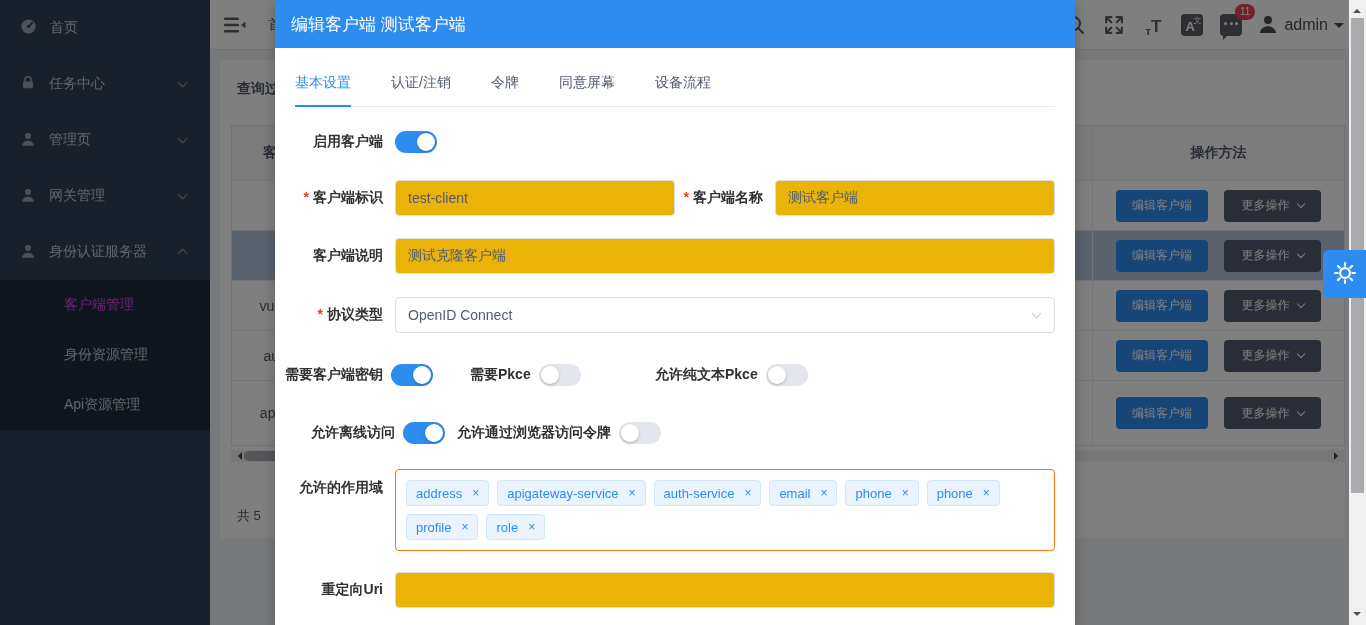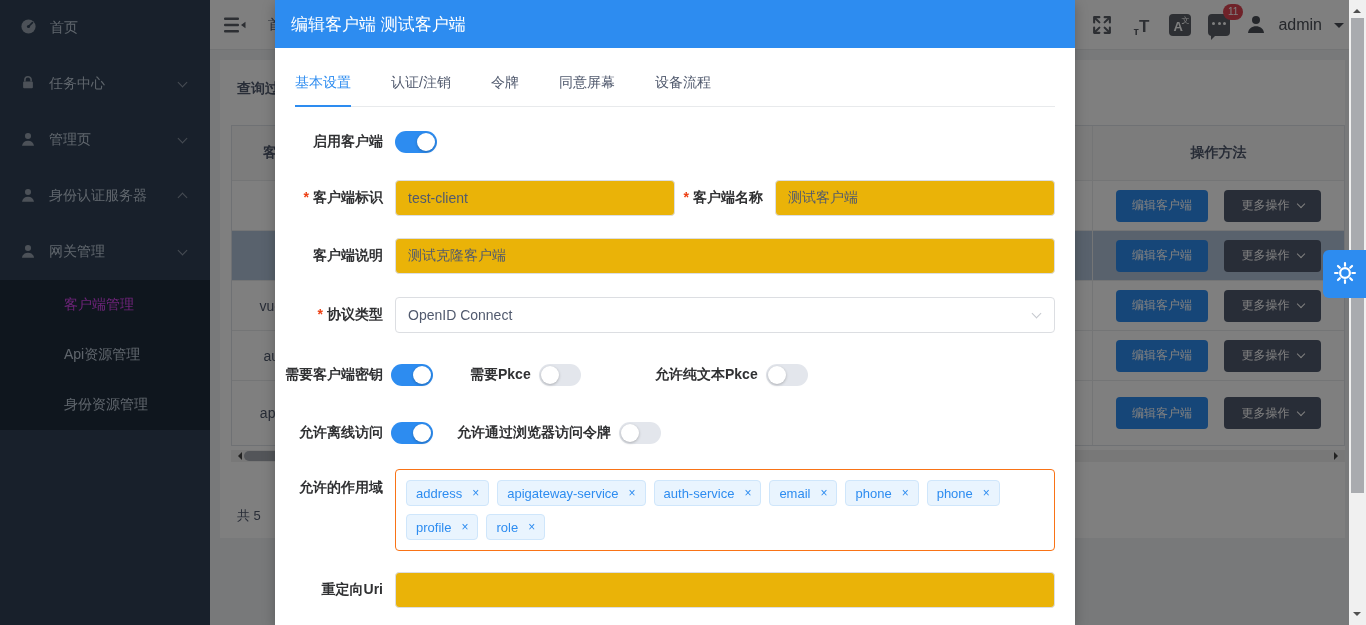--- a/index.html
+++ b/index.html
@@ -26,21 +26,21 @@
   .sq-icon { width:22px; height:22px; background:#5a5e66; border-radius:4px; position:relative; color:#fff; }
   .sq-icon .big-a { position:absolute; left:4px; bottom:2px; font-size:13px; font-weight:bold; }
   .sq-icon .small-wen { position:absolute; right:2px; top:1px; font-size:8px; }
   .bubble-dots { position:absolute; left:4px; top:8px; display:flex; gap:2.5px; }
   .bubble-dots i { width:3px; height:3px; background:#fff; border-radius:50%; }
   .bubble-tail { position:absolute; left:3px; bottom:-4px; width:0; height:0; border:4px solid transparent; border-top-color:#5a5e66; border-left-color:#5a5e66; }
   .badge { position:absolute; top:-9px; right:-12px; min-width:20px; height:16px; padding:0 5px; background:#df4452; color:#fff; font-size:10px; line-height:16px; text-align:center; border-radius:8px; }
   .fontsize-icon { color:#5a5e66; font-weight:bold; display:flex; align-items:flex-end; }
   .fontsize-icon .t-small { font-size:11px; }
   .fontsize-icon .t-big { font-size:17px; }
-  .user-group { display:flex; align-items:center; gap:12px; cursor:pointer; }
+  .user-group { display:flex; align-items:center; gap:6px; cursor:pointer; }
   .user-name { font-size:16px; color:#4a4f57; }
   .caret-down { width:0; height:0; border:5px solid transparent; border-top-color:#4a4f57; margin-top:6px; }
 
   
   .card { position:absolute; left:10px; top:60px; width:1125px; height:478px; background:#fff; }
   .filter-title { padding:20px 0 0 17px; font-weight:bold; color:#515a6e; }
   .table { position:absolute; left:11px; top:65px; width:1114px; border:1px solid #dfe3e8; }
   .trow { display:flex; border-bottom:1px solid #e8eaec; background:#fff; }
   .trow:last-child { border-bottom:none; }
   .thead { height:55px; background:#f8f8f9; font-weight:bold; }
@@ -135,40 +135,40 @@
           <path d="M2.5 18.5c.5-4.2 3.6-6.4 7.5-6.4s7 2.2 7.5 6.4z" fill="#98a3b0"></path>
         </svg></span>
     <span class="lbl">管理页</span>
     <span class="chev"></span>
   </div>
   <div class="side-item">
     <span><svg width="16" height="16" viewBox="0 0 20 20">
           <circle cx="10" cy="6.2" r="3.8" fill="#98a3b0"></circle>
           <path d="M2.5 18.5c.5-4.2 3.6-6.4 7.5-6.4s7 2.2 7.5 6.4z" fill="#98a3b0"></path>
         </svg></span>
-    <span class="lbl">身份认证服务器</span>
-    <span class="chev up"></span>
+    <span class="lbl">网关管理</span>
+    <span class="chev"></span>
   </div>
   <div class="side-item">
     <span><svg width="16" height="16" viewBox="0 0 20 20">
           <circle cx="10" cy="6.2" r="3.8" fill="#98a3b0"></circle>
           <path d="M2.5 18.5c.5-4.2 3.6-6.4 7.5-6.4s7 2.2 7.5 6.4z" fill="#98a3b0"></path>
         </svg></span>
-    <span class="lbl">网关管理</span>
-    <span class="chev"></span>
+    <span class="lbl">身份认证服务器</span>
+    <span class="chev up"></span>
   </div>
   <div class="submenu">
     <div class="sub-item active">
         <span>客户端管理</span>
       </div>
     <div class="sub-item">
+        <span>身份资源管理</span>
+      </div>
+    <div class="sub-item">
         <span>Api资源管理</span>
-      </div>
-    <div class="sub-item">
-        <span>身份资源管理</span>
       </div>
   </div>
 </div>
 
 <div class="main">
   <div class="topbar">
     <span class="hamburger">
       <svg width="22" height="18" viewBox="0 0 22 18" fill="#5a5e66">
           <rect y="1.5" width="15" height="2.4" rx="1"></rect>
           <rect y="7.8" width="15" height="2.4" rx="1"></rect>
@@ -373,21 +373,21 @@
         <span class="f-label">
             <span>允许纯文本Pkce</span>
           </span>
         <span class="switch off">
             <span class="knob"></span>
           </span>
       </span>
     </div>
 
     <div class="tgl-row row-tgl2">
-      <span class="tg" style="left:0">
+      <span class="tg" style="left:12px">
         <span class="f-label">
             <span>允许离线访问</span>
           </span>
         <span class="switch on">
             <span class="knob"></span>
           </span>
       </span>
       <span class="tg free" style="left:162px">
         <span class="f-label">
             <span>允许通过浏览器访问令牌</span>

